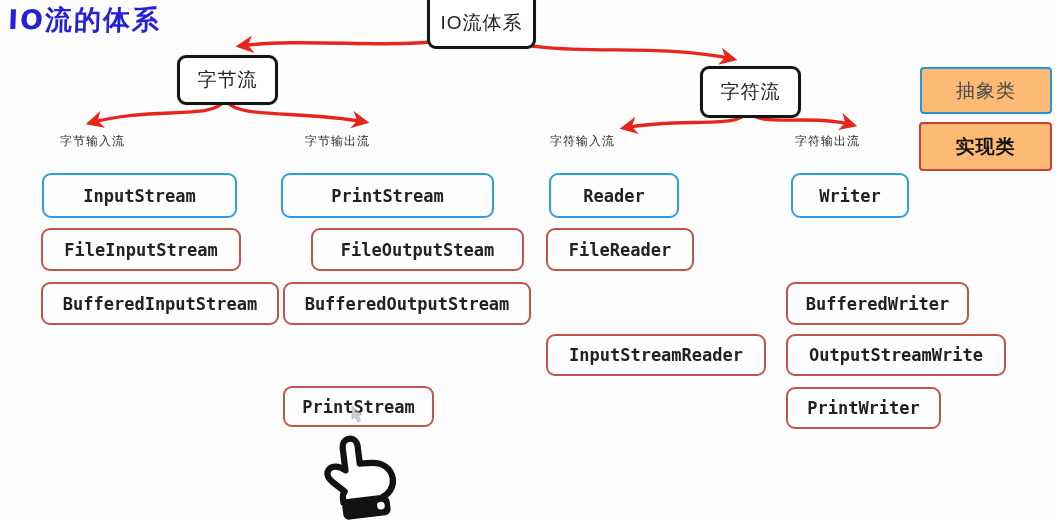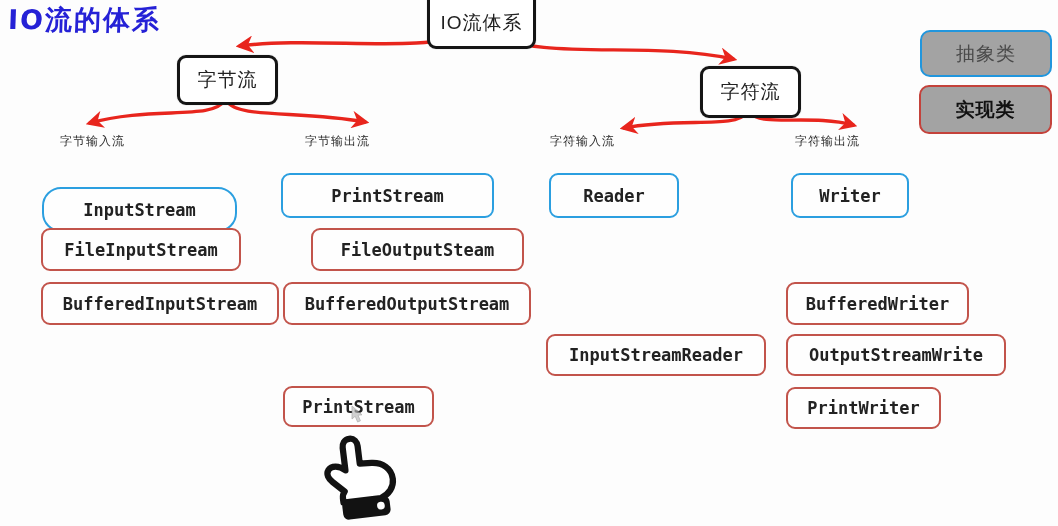--- a/index.html
+++ b/index.html
@@ -26,21 +26,21 @@
     font-weight:bold;font-size:17px;color:#222;
   }
   .abstract{border:2.5px solid #2b9fe0;}
   .impl{border:2.5px solid #c2544b;text-align:center;}
   .col-label{
     position:absolute;font-size:12px;color:#2b2b2b;letter-spacing:1px;
     font-family:"Liberation Serif",serif;
   }
   .legend-box{
     position:absolute;display:flex;align-items:center;justify-content:center;
-    background:#a3a3a3;border-radius:10px;font-size:19px;letter-spacing:1px;
+    background:#fdba74;border-radius:4px;font-size:19px;letter-spacing:1px;margin-top:37px;
   }
   .legend-abstract{border:2.5px solid #2196dd;color:#4a4a4a;}
   .legend-impl{border:2.5px solid #c4423b;color:#111;font-weight:bold;}
   .arrows{position:absolute;left:0;top:0;width:1058px;height:526px;pointer-events:none;}
   .hand{position:absolute;left:316px;top:432px;width:86px;height:92px;}
   .tiny-cursor{position:absolute;left:351px;top:405px;width:12px;height:19px;opacity:.65;}
 </style>
 </head>
 <body>
 
@@ -69,32 +69,33 @@
   <div class="node" style="left:700px;top:66px;width:95px;height:46px;">字符流</div>
 
   <div class="legend-box legend-abstract" style="left:920px;top:30px;width:128px;height:43px;">抽象类</div>
   <div class="legend-box legend-impl" style="left:919px;top:85px;width:129px;height:45px;">实现类</div>
 
   <div class="col-label" style="left:60px;top:133px;">字节输入流</div>
   <div class="col-label" style="left:305px;top:133px;">字节输出流</div>
   <div class="col-label" style="left:550px;top:133px;">字符输入流</div>
   <div class="col-label" style="left:795px;top:133px;">字符输出流</div>
 
-  <div class="classbox abstract" style="left:42px;top:187px;width:191px;height:41px;border-radius:19px;">InputStream</div>
+  <div class="classbox abstract" style="left:42px;top:173px;width:191px;height:41px;">InputStream</div>
   <div class="classbox abstract" style="left:281px;top:173px;width:209px;height:41px;">PrintStream</div>
   <div class="classbox abstract" style="left:549px;top:173px;width:126px;height:41px;">Reader</div>
   <div class="classbox abstract" style="left:791px;top:173px;width:114px;height:41px;">Writer</div>
 
   <div class="classbox impl" style="left:41px;top:228px;width:196px;height:39px;">FileInputStream</div>
   <div class="classbox impl" style="left:41px;top:282px;width:234px;height:39px;">BufferedInputStream</div>
 
   <div class="classbox impl" style="left:283px;top:228px;width:209px;height:39px;margin-left:28px;">FileOutputSteam</div>
   <div class="classbox impl" style="left:283px;top:282px;width:244px;height:39px;">BufferedOutputStream</div>
   <div class="classbox impl" style="left:283px;top:386px;width:147px;height:37px;">PrintStream</div>
 
+  <div class="classbox impl" style="left:546px;top:228px;width:144px;height:39px;">FileReader</div>
   <div class="classbox impl" style="left:546px;top:334px;width:216px;height:38px;">InputStreamReader</div>
 
   <div class="classbox impl" style="left:786px;top:282px;width:179px;height:39px;">BufferedWriter</div>
   <div class="classbox impl" style="left:786px;top:387px;width:151px;height:38px;">PrintWriter</div>
   <div class="classbox impl" style="left:786px;top:334px;width:216px;height:38px;">OutputStreamWrite</div>
 
   <svg class="tiny-cursor" viewBox="0 0 12 19">
     <path d="M1 1 L1 14 L4.2 11.2 L6.6 17 L9.4 15.8 L7 10.2 L11 9.8 Z" fill="#b9b9b9" stroke="#888" stroke-width="0.8"></path>
   </svg>
 

